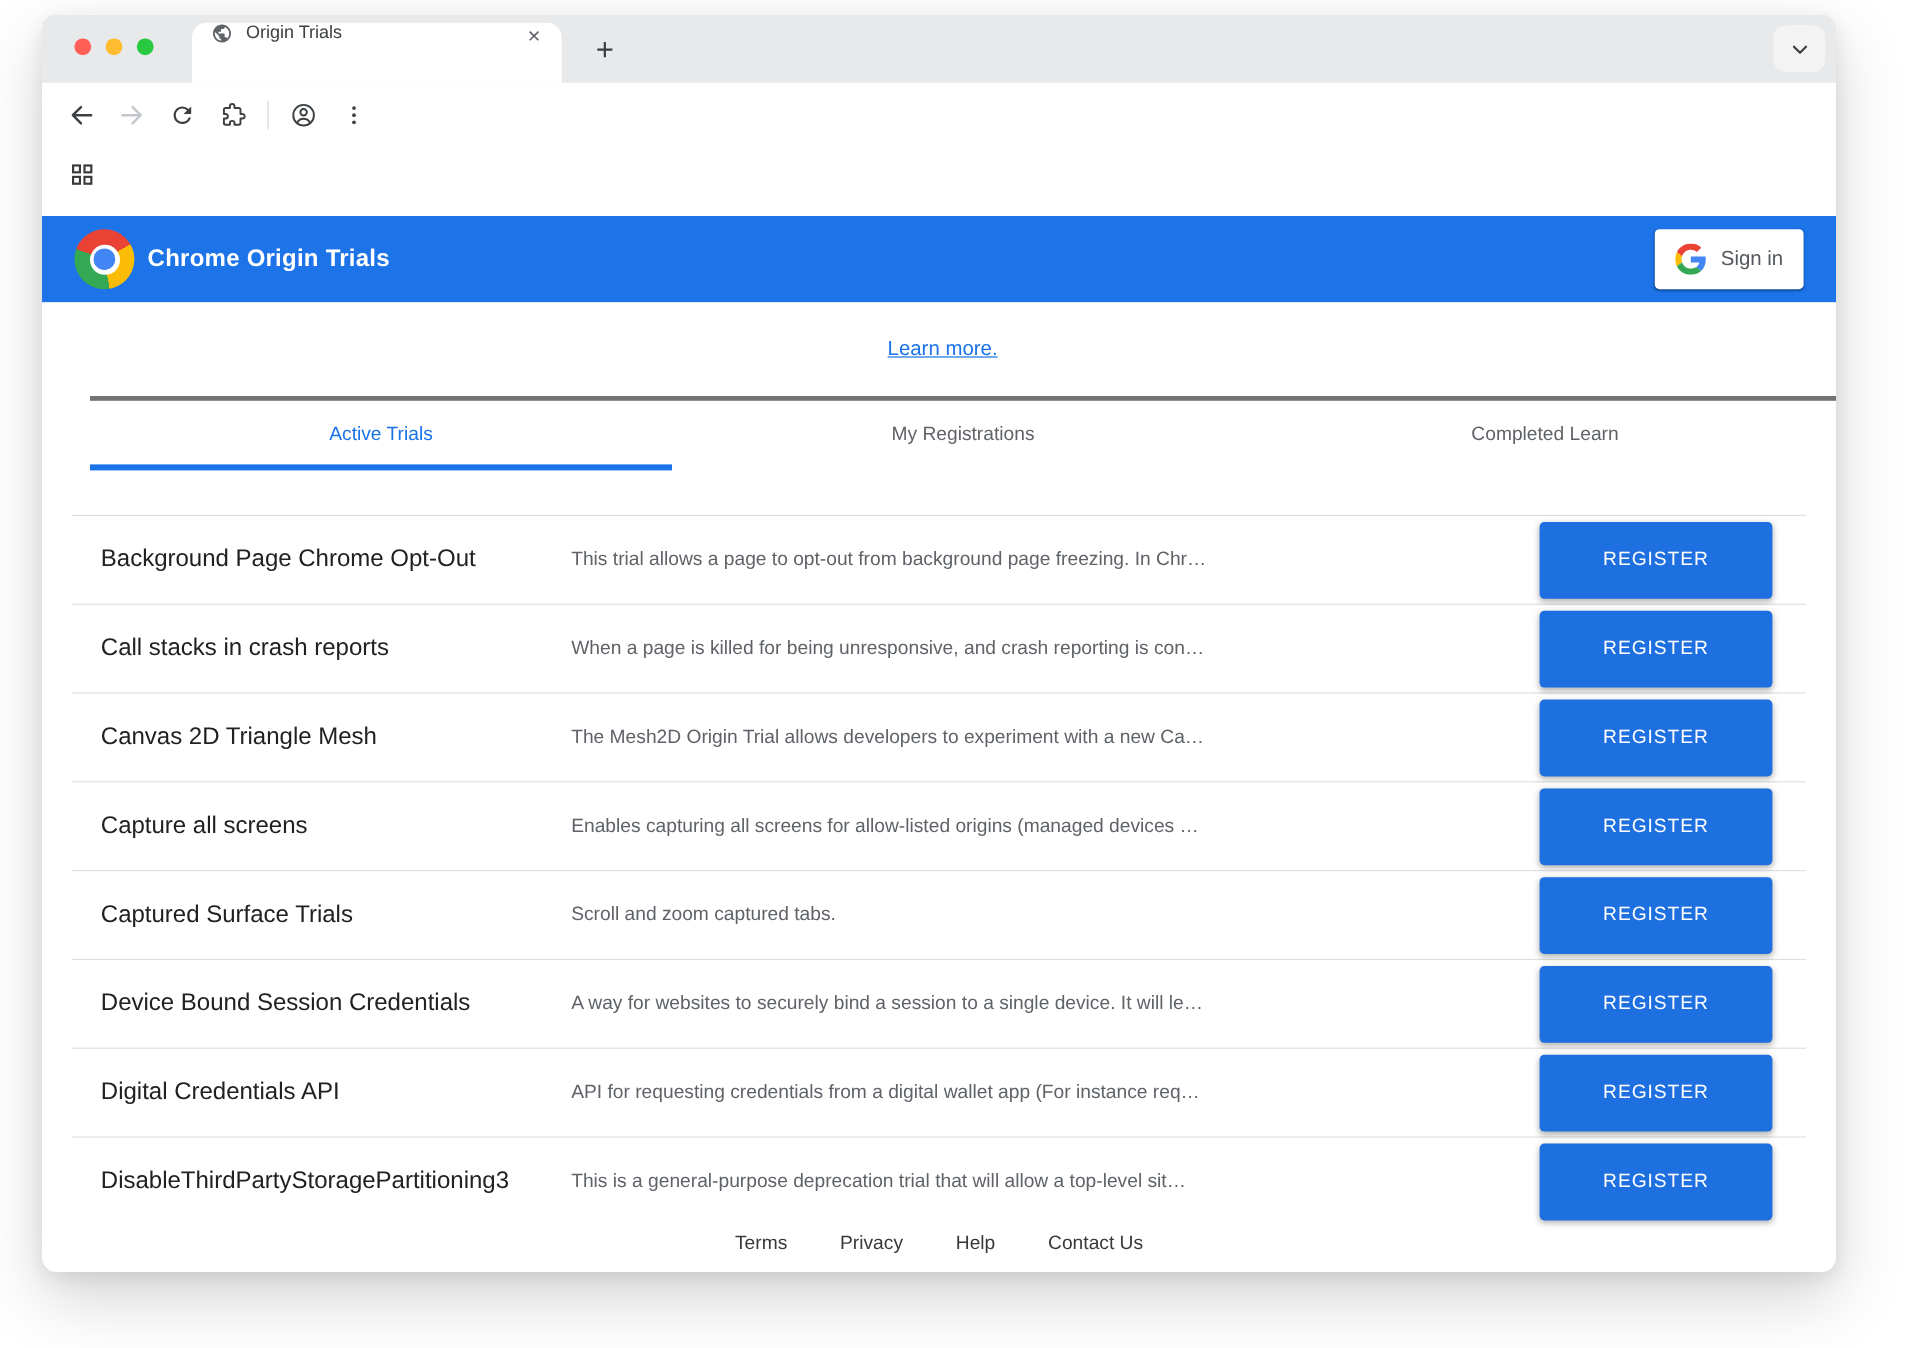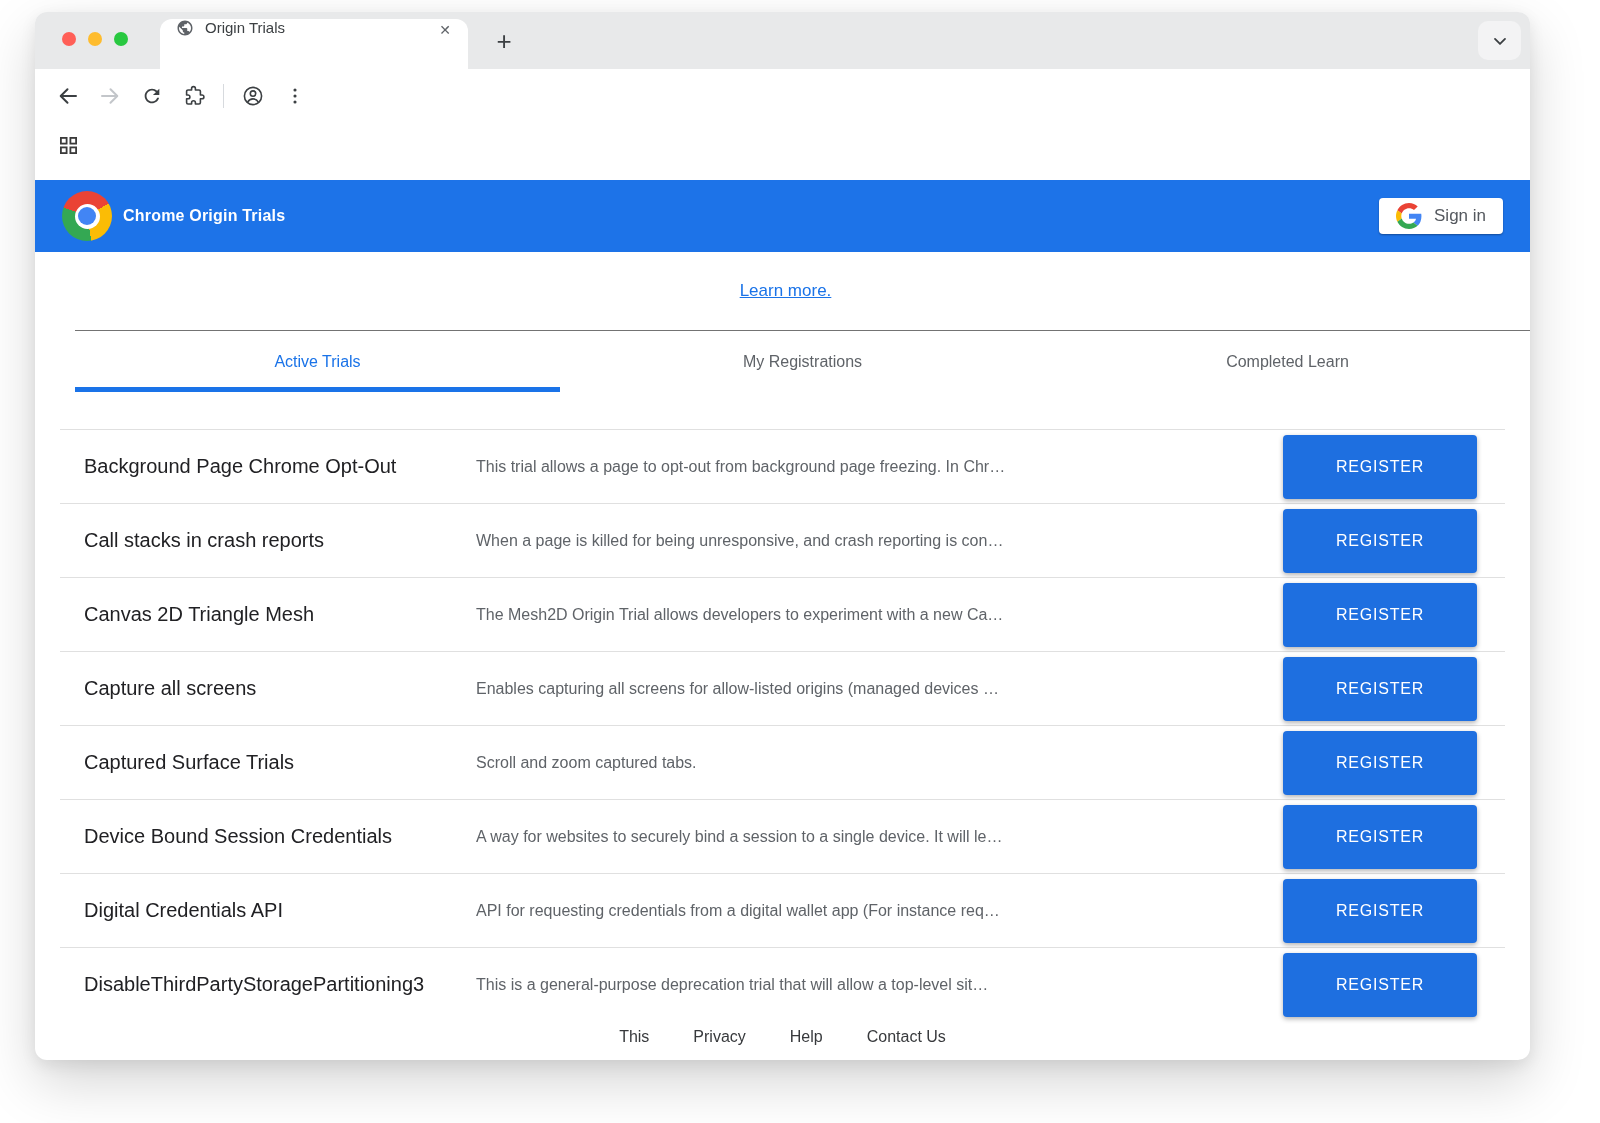--- a/index.html
+++ b/index.html
@@ -46,30 +46,30 @@
   
   .page-gap { height:12px; background:#fff; }
 
   .site-header { height:72px; background:var(--header-blue,#1d73e8); display:flex; align-items:center; padding:0 27px; }
   .chrome-logo { position:relative; width:50px; height:50px; border-radius:50%; flex-shrink:0;
     background:conic-gradient(from 60deg, #fbbc05 0deg 110deg, #34a853 110deg 230deg, #ea4335 230deg 360deg); }
   .chrome-logo .ring { position:absolute; left:50%; top:50%; width:25px; height:25px; margin:-12.5px 0 0 -12.5px;
     background:#fff; border-radius:50%; }
   .chrome-logo .core { position:absolute; left:50%; top:50%; width:18px; height:18px; margin:-9px 0 0 -9px;
     background:#4285f4; border-radius:50%; }
-  .site-title { color:#fff; font-size:16px; font-weight:700; margin-left:11px; letter-spacing:.2px; }
-  .signin-btn { margin-left:auto; height:36px; background:#fff; border:none; border-radius:4px;
+  .site-title { color:#fff; font-size:20px; font-weight:700; margin-left:11px; letter-spacing:.2px; }
+  .signin-btn { margin-left:auto; height:50px; background:#fff; border:none; border-radius:4px;
     display:flex; align-items:center; gap:12px; padding:0 17px; cursor:pointer;
     box-shadow:0 1px 2px rgba(0,0,0,.35); }
   .signin-label { font-size:17px; color:#54585e; }
 
   .intro-row { height:78px; display:flex; align-items:center; justify-content:center; font-size:17px; color:#202124; background:#fff; }
   .intro-link { color:var(--accent-blue,#1a73e8); text-decoration:underline; margin-left:6px; cursor:pointer; }
 
-  .site-tabs { height:62px; display:flex; border-top:1px solid #737373; background:#fff;margin-left:40px; }
+  .site-tabs { height:62px; display:flex; border-top:4px solid #737373; background:#fff;margin-left:40px; }
   .site-tab { flex:1; position:relative; display:flex; align-items:center; justify-content:center;
     font-size:16px; color:#5f6368; cursor:pointer; }
   .site-tab.active { color:var(--accent-blue,#1a73e8); }
   .site-tab.active::after { content:""; position:absolute; left:0; right:0; bottom:0; height:5px;
     background:var(--accent-blue,#1a73e8); }
 
   .trials-list { margin-top:37px; }
   .trial-row { display:flex; align-items:center; height:74px; margin:0 25px;
     border-top:1px solid #e0e0e0; padding-left:24px; }
   .trial-name { font-size:20px; color:#212124; min-width:392px; white-space:nowrap; flex-shrink:0; }
@@ -267,21 +267,21 @@
 
       <div class="trial-row">
         <span class="trial-name">DisableThirdPartyStoragePartitioning3</span>
         <span class="trial-desc">This is a general-purpose deprecation trial that will allow a top-level sit…</span>
         <button class="register-btn">REGISTER</button>
       </div>
     </div>
 
   <div class="site-footer">
 
-      <a class="footer-link">This</a>
+      <a class="footer-link">Terms</a>
 
       <a class="footer-link">Privacy</a>
 
       <a class="footer-link">Help</a>
 
       <a class="footer-link">Contact Us</a>
     </div>
 
 </div>
 

